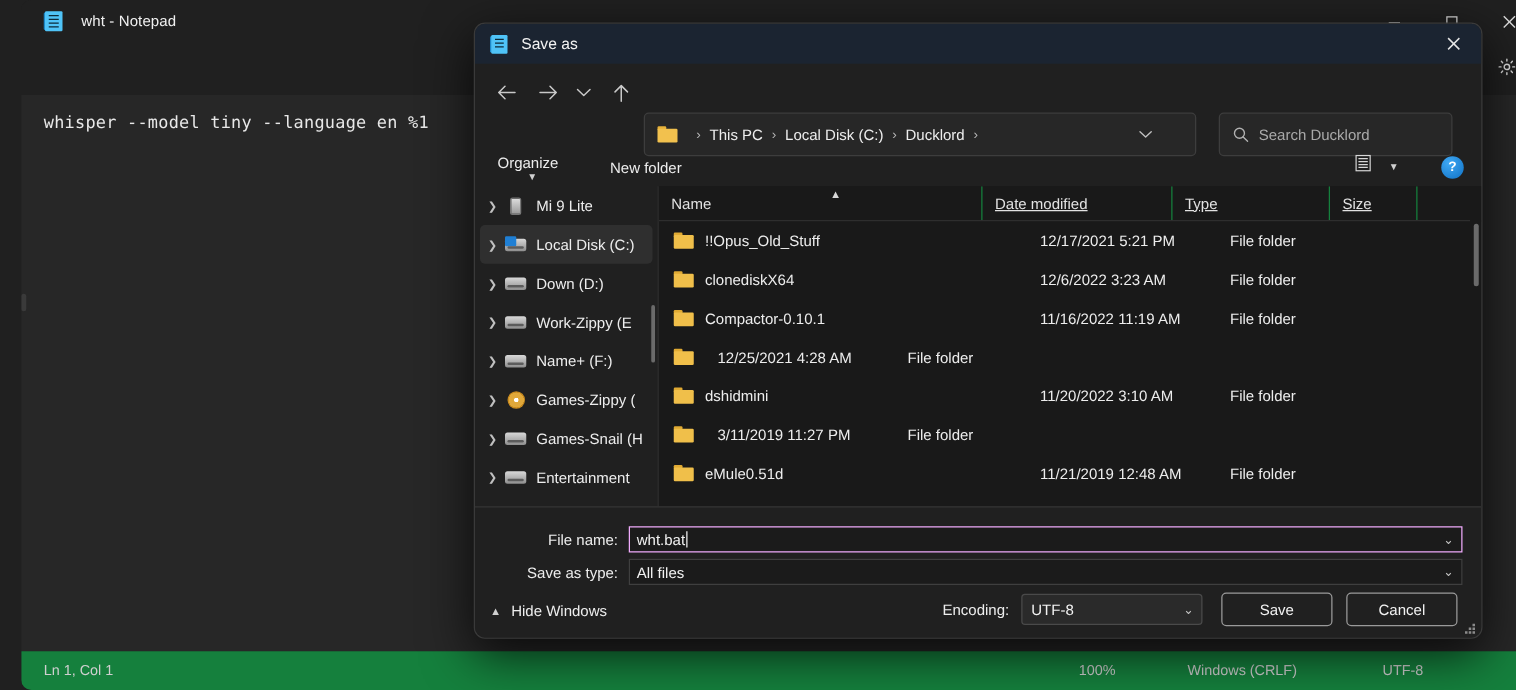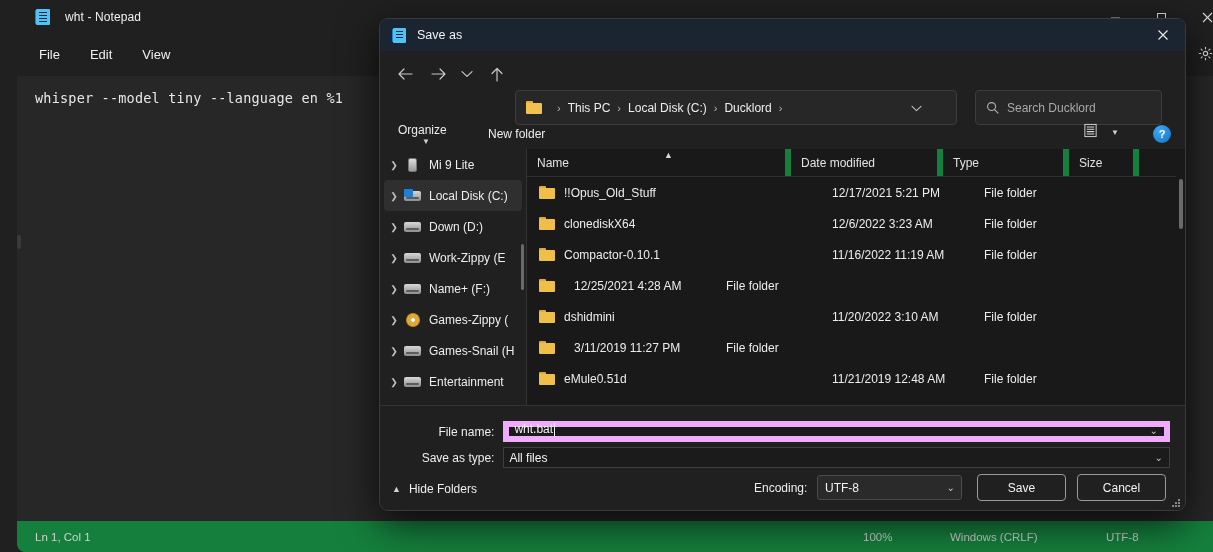--- a/index.html
+++ b/index.html
@@ -223,21 +223,21 @@
   
   .filelist{position:relative;flex:1;height:256px;background:#191919;overflow:hidden;}
   .col-headers{
     position:relative;height:27px;display:flex;align-items:center;
     border-bottom:1px solid #2e2e2e;background:#191919;
   }
   .col-h{
     font-size:12px;color:#e2e2e2;position:relative;height:27px;display:flex;align-items:center;
     padding-left:10px;box-sizing:border-box;
   }
-  .col-h + .col-h{border-left:6px solid #15803d;}
+  .col-h + .col-h{border-left:1px solid #15803d;text-decoration:underline;}
   .col-name{width:258px;}
   .col-date{width:152px;}
   .col-type{width:126px;}
   .col-size{width:70px;}
   .col-extra{flex:1;}
   .sort-caret{
     position:absolute;left:137px;top:1px;font-size:9px;color:#d8d8d8;
   }
   .row{
     height:31px;display:flex;align-items:center;
@@ -268,21 +268,21 @@
   .fr-name{left:0;top:15px;width:790px;}
   .fr-type{left:0;top:41px;width:790px;}
   .form-label{
     width:124px;text-align:right;font-size:12px;color:#ededed;padding-right:9px;box-sizing:border-box;
   }
   .combo{
     position:relative;height:21px;box-sizing:border-box;display:flex;align-items:center;
     background:#1b1b1b;
   }
   .combo-name{
-    width:670px;border:6px solid #f0abfc;align-items:flex-end;
+    width:670px;border:1px solid #f0abfc;
   }
   .combo-type{
     width:670px;border:1px solid #3f3f3f;
   }
   .combo-val{font-size:12px;color:#f2f2f2;padding-left:5px;}
   .caret-text{
     display:inline-block;width:1px;height:13px;background:#f2f2f2;margin-left:1px;vertical-align:-2px;
   }
   .combo-arrow{
     position:absolute;right:6px;font-size:10px;color:#c5c5c5;
@@ -344,25 +344,20 @@
         </span>
         <span class="np-wc">
           <svg width="11" height="11" viewBox="0 0 11 11">
               <line x1="1" y1="1" x2="10" y2="10" stroke="#dcdcdc" stroke-width="1.1"></line>
               <line x1="10" y1="1" x2="1" y2="10" stroke="#dcdcdc" stroke-width="1.1"></line>
             </svg>
         </span>
       </span>
     </div>
 
-    <div class="np-menubar">
-      <span class="np-menu">File</span>
-      <span class="np-menu">Edit</span>
-      <span class="np-menu">View</span>
-    </div>
     <div class="np-gear">
       <svg width="15" height="15" viewBox="0 0 16 16">
         <circle cx="8" cy="8" r="2.3" fill="none" stroke="#d8d8d8" stroke-width="1.2"></circle>
         <path d="M8 1.4v1.6M8 13v1.6M1.4 8h1.6M13 8h1.6M3.3 3.3l1.1 1.1M11.6 11.6l1.1 1.1M12.7 3.3l-1.1 1.1M4.4 11.6l-1.1 1.1" stroke="#d8d8d8" stroke-width="1.2" stroke-linecap="round"></path>
       </svg>
     </div>
 
     <div class="np-editor">
       <div class="np-text">whisper --model tiny --language en %1</div>
     </div>
@@ -640,21 +635,21 @@
       <div class="form-row fr-type">
         <span class="form-label">Save as type:</span>
         <span class="combo combo-type">
           <span class="combo-val">All files</span>
           <span class="combo-arrow">⌄</span>
         </span>
       </div>
 
       <div class="hide-folders">
         <span class="hf-caret">▲</span>
-        <span>Hide Folders</span>
+        <span>Hide Windows</span>
       </div>
 
       <span class="enc-label">Encoding:</span>
       <span class="enc-combo">
         <span class="enc-val">UTF-8</span>
         <span class="combo-arrow">⌄</span>
       </span>
 
       <span class="dlg-btn btn-save">Save</span>
       <span class="dlg-btn btn-cancel">Cancel</span>

